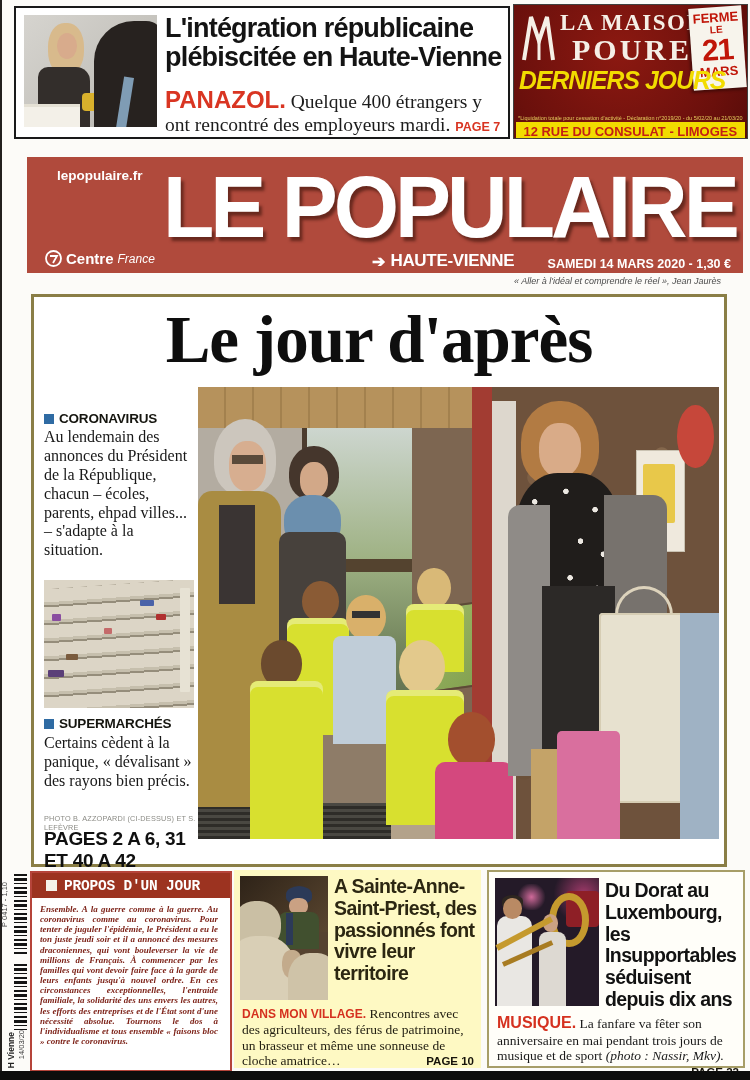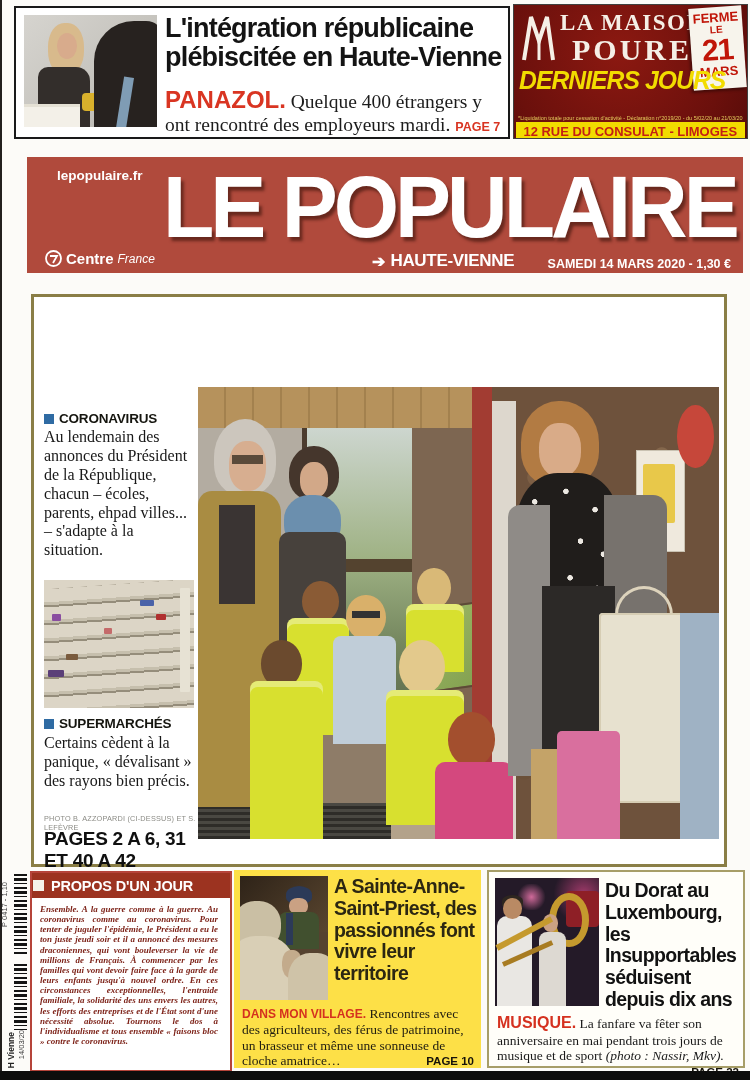--- a/index.html
+++ b/index.html
@@ -124,26 +124,26 @@
   .mp-m-bodyL{left:59.5%;top:26%;width:8%;height:60%;background:#8f8b87;border-radius:12px 0 0 0;}
   .mp-m-bodyR{left:78%;top:24%;width:12%;height:64%;background:#77726d;border-radius:0 14px 0 0;}
   .mp-m-dark{left:66%;top:44%;width:14%;height:36%;background:#2c2927;}
   .mp-m-pants{left:64%;top:80%;width:13%;height:20%;background:#c4a368;}
   .mp-bag-white{left:77%;top:50%;width:17%;height:42%;background:#e7e1cf;border-radius:4px;box-shadow:inset 0 0 0 2px #d6cdb4;}
   .mp-bag-handle{left:80%;top:44%;width:10%;height:12%;border:3px solid #ddd3bc;border-bottom:none;border-radius:40px 40px 0 0;background:transparent;}
   .mp-bag-pink{left:69%;top:76%;width:12%;height:24%;background:#d96f9e;border-radius:5px 5px 0 0;}
   .mp-bag-blue{left:92.5%;top:50%;width:7.5%;height:50%;background:#9fb2c4;}
   
   .propos{left:30px;top:871px;width:198px;height:197px;background:#fff;border:2px solid #b5443a;}
-  .propos-hd{left:0;top:0;width:100%;height:25px;background:#9c3320;display:flex;align-items:center;gap:7px;padding-left:1px;box-sizing:border-box;}
+  .propos-hd{left:0;top:0;width:100%;height:25px;background:#9c3320;display:flex;align-items:center;gap:7px;padding-left:14px;box-sizing:border-box;font-family:Liberation Mono, monospace;}
   .propos-sq{width:11px;height:11px;background:#f5f2ea;display:inline-block;}
   .propos-hd-text{color:#fff;font-size:14.5px;font-weight:800;letter-spacing:-0.2px;}
   .propos-body{left:0;top:25px;padding:6px 8px;width:178px;font-family:"Liberation Serif",serif;
     font-style:italic;font-weight:700;font-size:9px;line-height:1.13;color:#7e241a;text-align:justify;}
-  .village{left:234px;top:870px;width:247px;height:198px;background:#fde047;}
+  .village{left:234px;top:870px;width:247px;height:198px;background:#fef9c3;}
   .v-photo{left:6px;top:6px;width:88px;height:124px;overflow:hidden;background:#55422f;}
   .v-dark{position:absolute;left:0;top:0;width:100%;height:45%;background:linear-gradient(135deg,#2e2318,#59452f);}
   .v-beanie{position:absolute;left:52%;top:8%;width:30%;height:14%;background:#2c3a58;border-radius:50% 50% 30% 30%;}
   .v-face{position:absolute;left:56%;top:18%;width:21%;height:13%;background:#caa183;border-radius:45%;}
   .v-jacket{position:absolute;left:44%;top:29%;width:46%;height:30%;background:#41502f;border-radius:8px 8px 0 0;}
   .v-strap{position:absolute;left:52%;top:30%;width:8%;height:26%;background:#2c3a58;}
   .v-sheep1{position:absolute;left:-8%;top:20%;width:55%;height:40%;background:#cabfa4;border-radius:45%;}
   .v-sheep2{position:absolute;left:-12%;top:48%;width:75%;height:55%;background:#d9cfb6;border-radius:40% 45% 0 0;}
   .v-sheep2h{position:absolute;left:48%;top:60%;width:22%;height:22%;background:#c3ab8c;border-radius:45%;}
   .v-sheep3{position:absolute;left:55%;top:62%;width:55%;height:45%;background:#cfc3a8;border-radius:45% 40% 0 0;}
@@ -229,22 +229,24 @@
       </svg>
       <span class="mh-pub-name">Centre</span>
         <span class="mh-pub-sub">France</span>
     </div>
     <div class="abs mh-edition">
       <span class="mh-arrow">➔</span>
       <span class="mh-edname">HAUTE-VIENNE</span>
     </div>
     <div class="abs mh-date">SAMEDI 14  MARS 2020 - 1,30 €</div>
   </div>
+  <div class="abs mh-quote">« Aller à l'idéal et comprendre le réel »,  Jean Jaurès</div>
 
   <div class="abs main-box">
+    <div class="abs mb-headline">Le jour d'après</div>
 
     <div class="abs col" style="top:114px;">
       <div class="sec-label">
         <span class="bullet"></span>
         <span class="sec-label-text">CORONAVIRUS</span>
       </div>
     </div>
     <div class="abs col sec-text" style="top:131px;">Au lendemain des annonces du Président de la République, chacun – écoles, parents, ehpad villes... – s'adapte à la situation.</div>
 
     <div class="abs col shelves" style="top:283px;">

